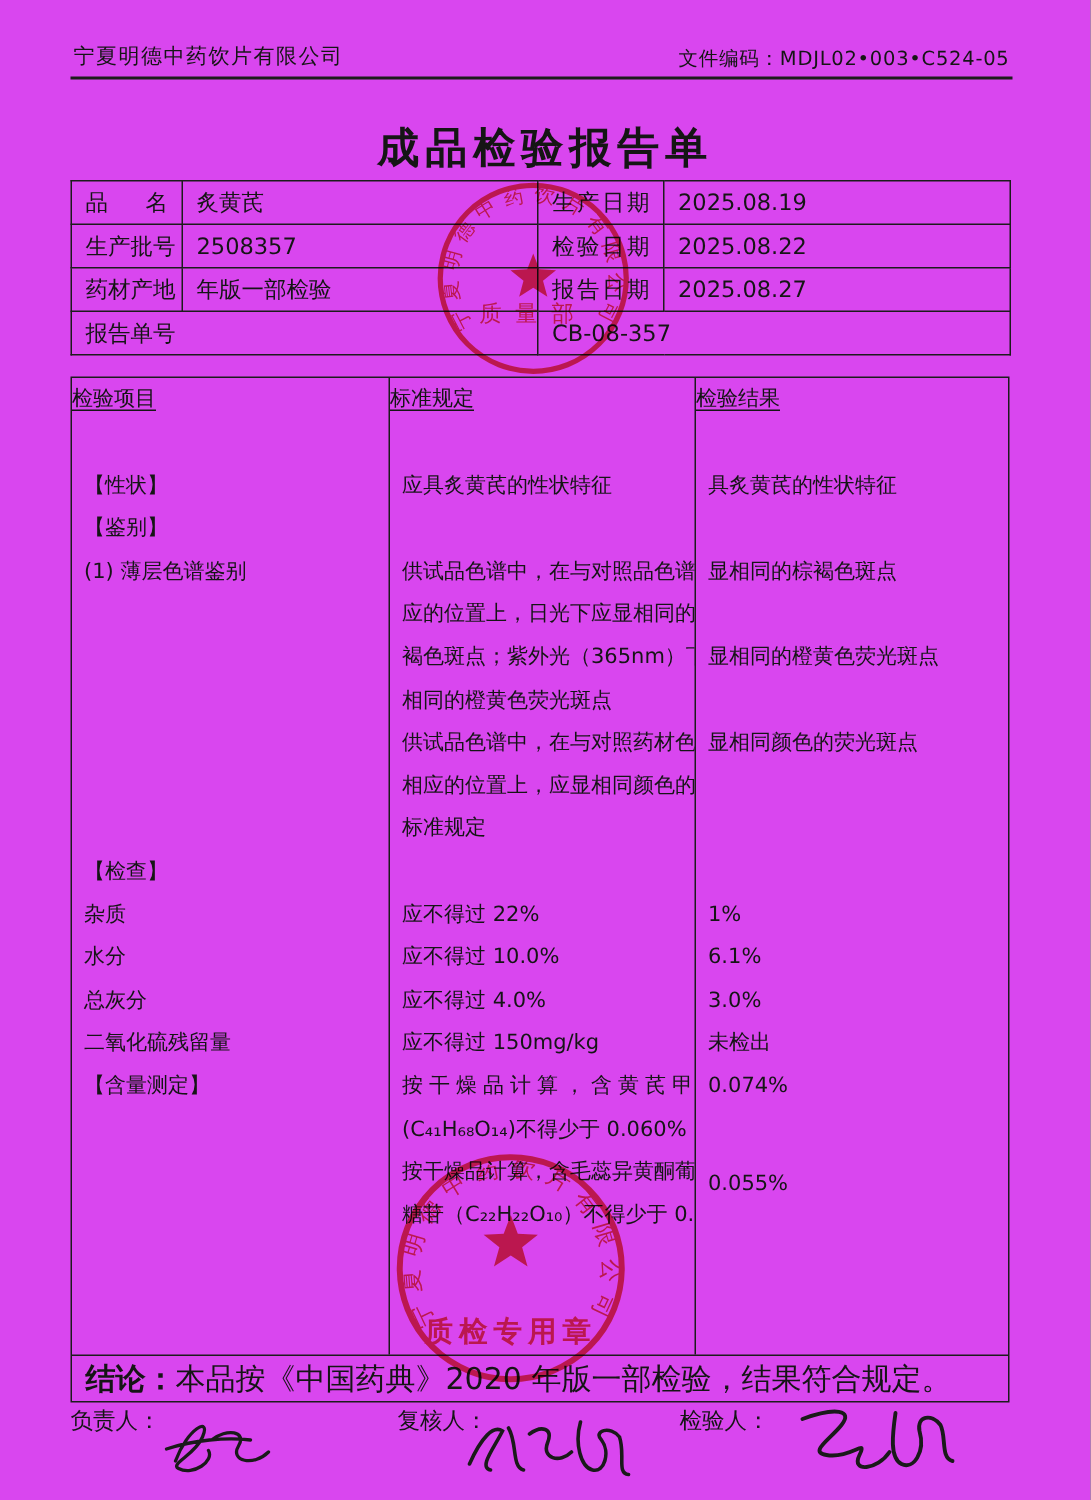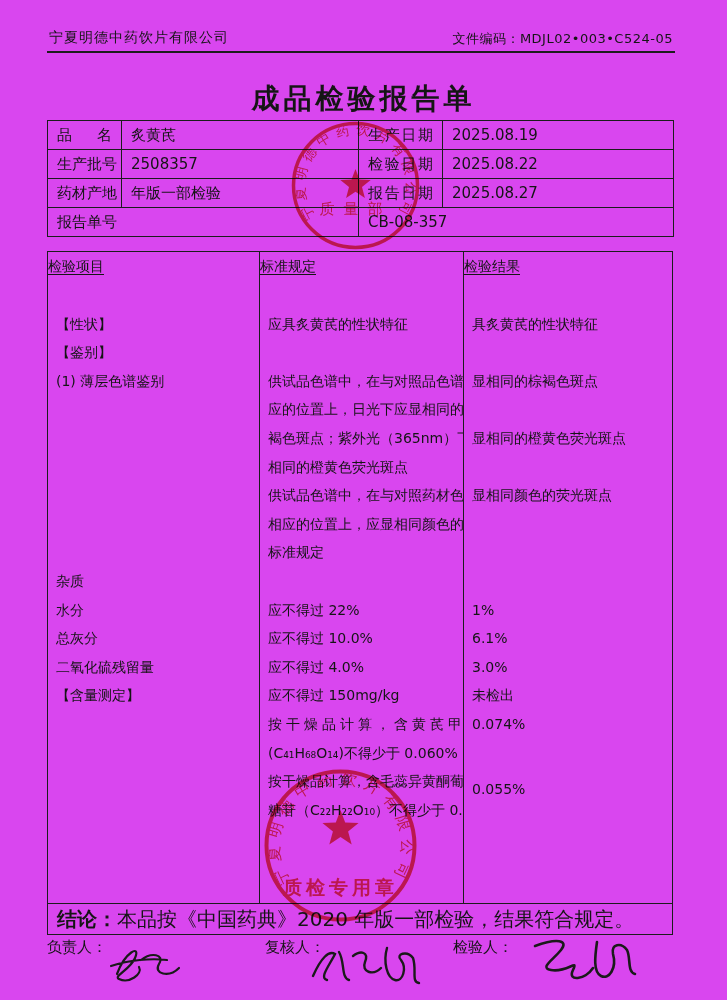--- a/index.html
+++ b/index.html
@@ -104,20 +104,21 @@
             <div class="line">&nbsp;</div>
             <div class="line">【性状】</div>
             <div class="line">【鉴别】</div>
             <div class="line">(1) 薄层色谱鉴别</div>
             <div class="line">&nbsp;</div>
             <div class="line">&nbsp;</div>
             <div class="line">&nbsp;</div>
             <div class="line">&nbsp;</div>
             <div class="line">&nbsp;</div>
             <div class="line">&nbsp;</div>
+            <div class="line">【检查】</div>
             <div class="line">杂质</div>
             <div class="line">水分</div>
             <div class="line">总灰分</div>
             <div class="line">二氧化硫残留量</div>
             <div class="line">【含量测定】</div>
             <div class="line">&nbsp;</div>
             <div class="line">&nbsp;</div>
             <div class="line">&nbsp;</div>
           </div>
       </div>

